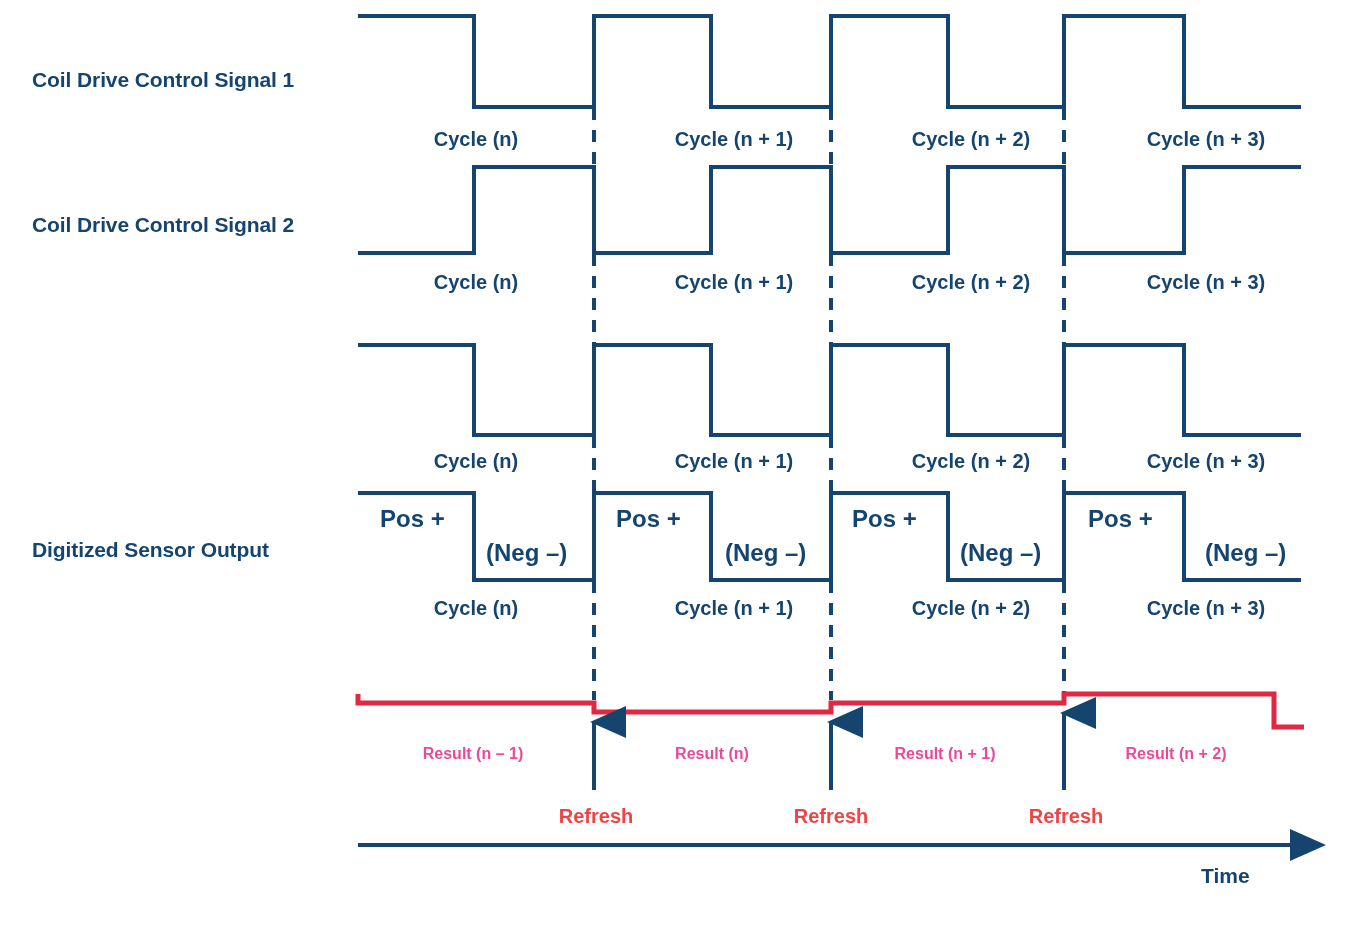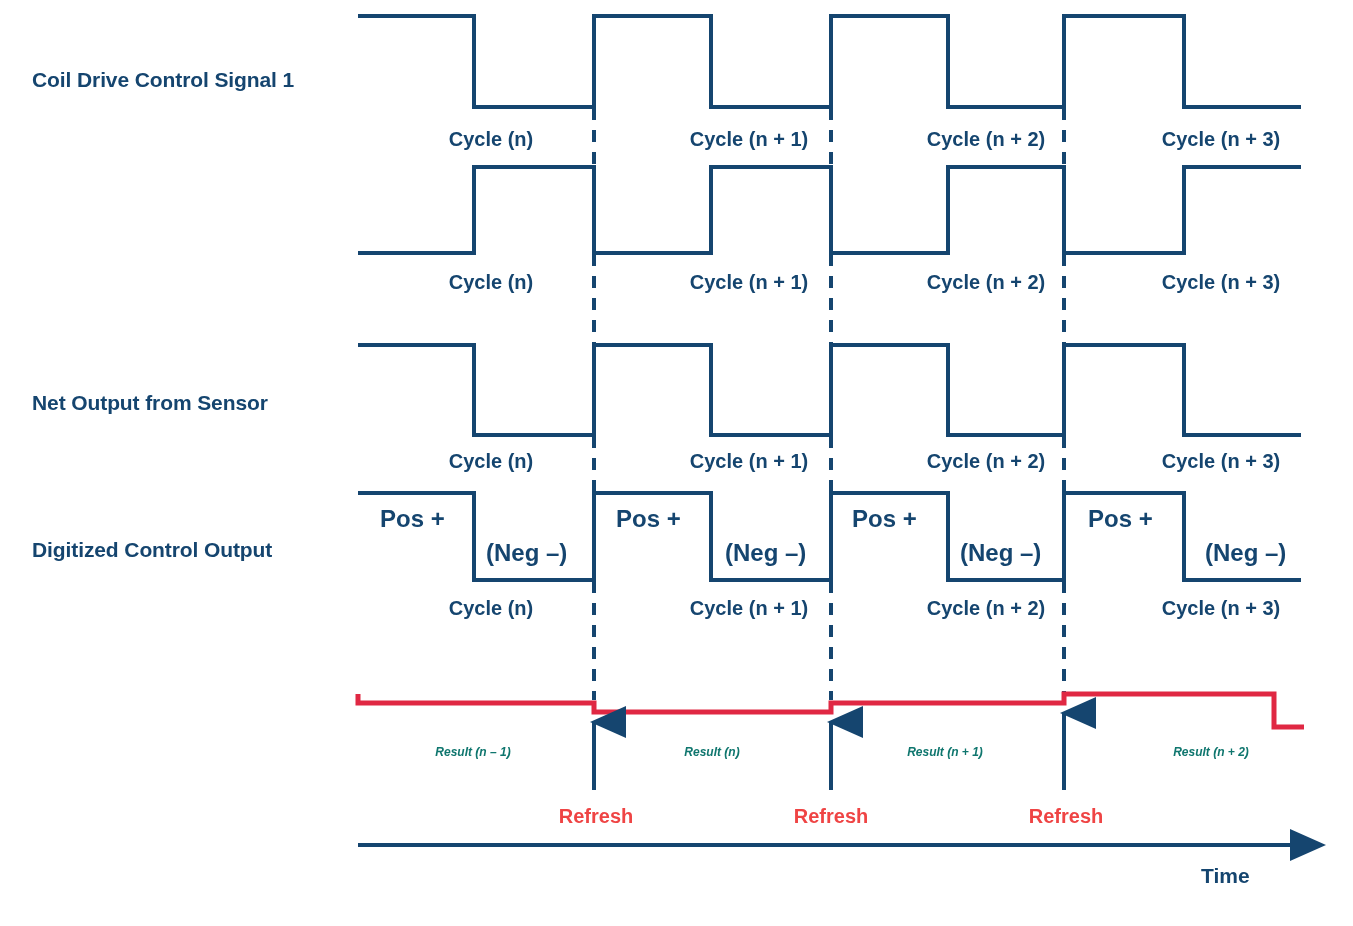--- a/index.html
+++ b/index.html
@@ -21,37 +21,35 @@
     white-space:nowrap;
     letter-spacing:-0.1px;
   }
   .cyclelabel{
     position:absolute;
     font-weight:bold;
     font-size:20px;
     color:#15456f;
     white-space:nowrap;
     transform:translateX(-50%);
-    margin-left:15px;
   }
   .polarity{
     position:absolute;
     font-weight:bold;
     font-size:24px;
     color:#15456f;
     white-space:nowrap;
   }
   .resultlabel{
     position:absolute;
     font-weight:bold;
-    font-size:12px;
-    color:#0f766e;
+    font-size:16px;
+    color:#ec4899;
     white-space:nowrap;
     transform:translateX(-50%);
-    font-style:italic;
   }
   .refreshlabel{
     position:absolute;
     font-weight:bold;
     font-size:20px;
     color:#ef4444;
     white-space:nowrap;
     transform:translateX(-50%);
   }
   .timelabel{
@@ -120,24 +118,24 @@
       <line x1="1048" y1="790" x2="1048" y2="713" stroke="#15456f" stroke-width="4" marker-end="url(#arrowUp)"></line>
     </g>
 
     <g>
       <line x1="342" y1="845" x2="1278" y2="845" stroke="#15456f" stroke-width="4" marker-end="url(#arrowRight)"></line>
     </g>
   </svg>
 
   <div class="rowlabel" style="left:16px;top:68px;">Coil Drive Control Signal 1</div>
 
+  <div class="rowlabel" style="left:16px;top:213px;">Coil Drive Control Signal 2</div>
 
-  <div class="rowlabel" style="left:16px;top:391px;">Net Output from Sensor</div>
 
-  <div class="rowlabel" style="left:16px;top:538px;">Digitized Control Output</div>
+  <div class="rowlabel" style="left:16px;top:538px;">Digitized Sensor Output</div>
 
 
   <div class="cyclelabel" style="left:460px;top:128px;">Cycle (n)</div>
   <div class="cyclelabel" style="left:718px;top:128px;">Cycle (n + 1)</div>
   <div class="cyclelabel" style="left:955px;top:128px;">Cycle (n + 2)</div>
   <div class="cyclelabel" style="left:1190px;top:128px;">Cycle (n + 3)</div>
 
   <div class="cyclelabel" style="left:460px;top:271px;">Cycle (n)</div>
   <div class="cyclelabel" style="left:718px;top:271px;">Cycle (n + 1)</div>
   <div class="cyclelabel" style="left:955px;top:271px;">Cycle (n + 2)</div>
@@ -161,21 +159,21 @@
 
   <div class="polarity" style="left:836px;top:505px;">Pos +</div>
   <div class="polarity" style="left:944px;top:539px;">(Neg –)</div>
 
   <div class="polarity" style="left:1072px;top:505px;">Pos +</div>
   <div class="polarity" style="left:1189px;top:539px;">(Neg –)</div>
 
   <div class="resultlabel" style="left:457px;top:745px;">Result (n – 1)</div>
   <div class="resultlabel" style="left:696px;top:745px;text-align:center;">Result (n)</div>
   <div class="resultlabel" style="left:929px;top:745px;">Result (n + 1)</div>
-  <div class="resultlabel" style="left:1160px;top:745px;margin-left:35px;">Result (n + 2)</div>
+  <div class="resultlabel" style="left:1160px;top:745px;">Result (n + 2)</div>
 
   <div class="refreshlabel" style="left:580px;top:805px;">Refresh</div>
   <div class="refreshlabel" style="left:815px;top:805px;">Refresh</div>
   <div class="refreshlabel" style="left:1050px;top:805px;">Refresh</div>
 
   <div class="timelabel" style="left:1185px;top:864px;">Time</div>
 
 </div>
 
 </body></html>

